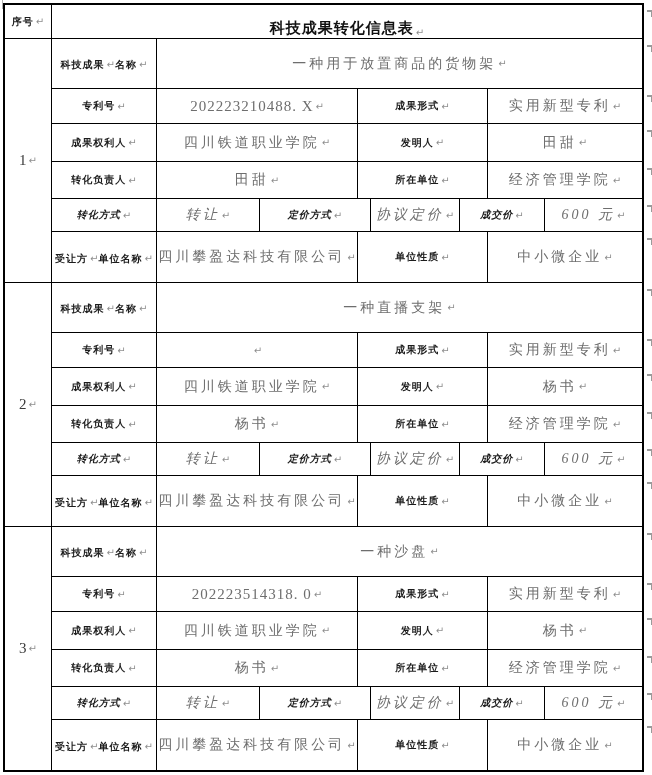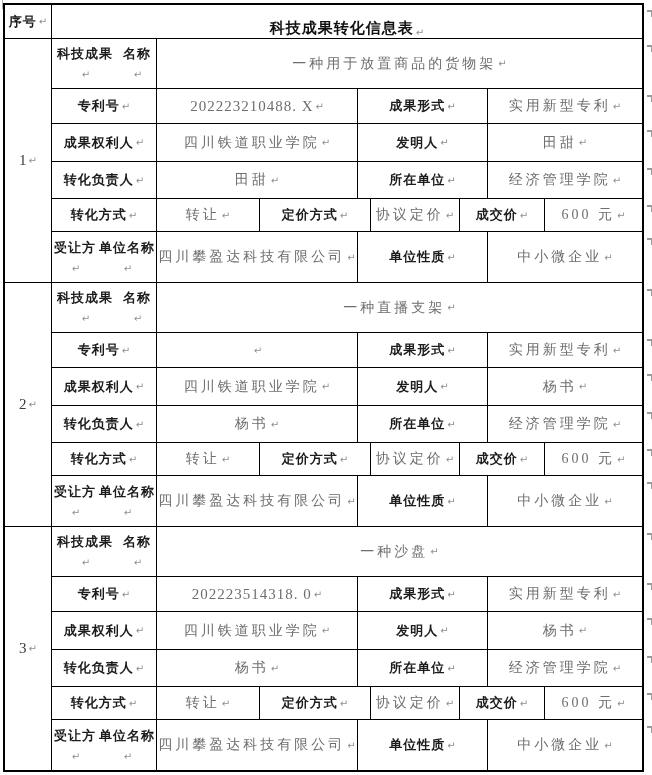--- a/index.html
+++ b/index.html
@@ -18,21 +18,21 @@
   .idx-col { width:47px; border-right:1.5px solid #000; display:flex; align-items:center; justify-content:center; }
   .rows { flex:1; display:flex; flex-direction:column; }
   .row { display:flex; position:relative; border-top:1.5px solid #000; }
   .rows .row:first-child { border-top:none; }
 
   
   .r-name { height:49px; }
   .r-patent { height:35px; }
   .r-rights { height:38px; }
   .r-mgr { height:37px; }
-  .r-method { height:33px; }
+  .r-method { height:33px;font-style:italic; }
   .r-trans { height:51px; }
 
   
   .cell { display:flex; align-items:center; justify-content:center; text-align:center;
           border-left:1.5px solid #000; overflow:hidden; }
   .row .cell:first-child, .idx-cell, .title-cell { border-left:none; }
   .cell.stack { flex-direction:row; line-height:19px; }
 
   
   .w-label { width:104px; }           
@@ -40,21 +40,21 @@
   .w-l2    { width:130px; }           
   .w-v2    { flex:1; }                
   .w-nameval { flex:1; }              
   .w-m1 { width:103px; }              
   .w-m2 { width:111px; }              
   .w-m3 { width:89px;  }              
   .w-m4 { width:85px;  }              
   .w-m5 { flex:1; }                   
 
   
-  .lab { font-weight:bold; color:#1c1c1c; font-size:13px; letter-spacing:1px; }
+  .lab { font-weight:bold; color:#1c1c1c; font-size:10px; letter-spacing:1px; }
   .val { color:#6e6e6e; font-size:14px; letter-spacing:3px; }
   .num { color:#6e6e6e; font-size:15px; letter-spacing:1px; }
   .idx-num { color:#3a3a3a; font-size:15px; }
   .title-cell { display:flex; align-items:flex-end; justify-content:center; }
   .title-text { font-weight:bold; color:#111; font-size:15px; letter-spacing:1px; }
   .idx-cell { display:flex; align-items:center; justify-content:center; }
 
   
   .ret { font-family:"DejaVu Sans",sans-serif; font-size:10px; color:#8f8f8f;
          margin-left:2px; letter-spacing:0; font-weight:normal; }

